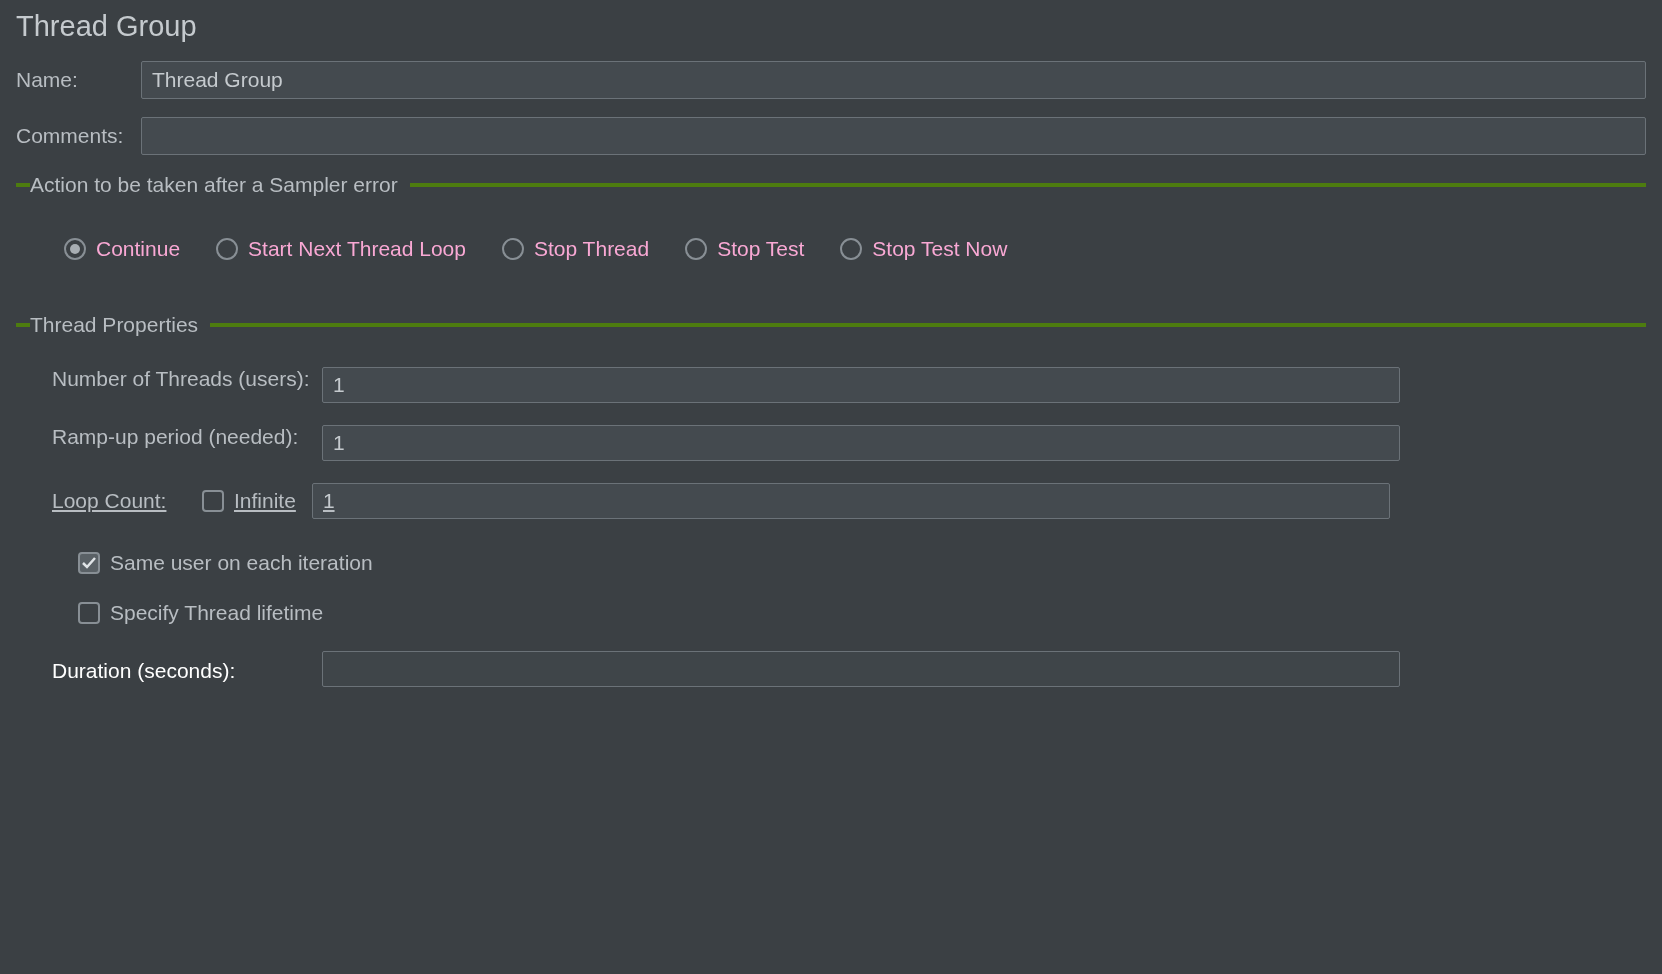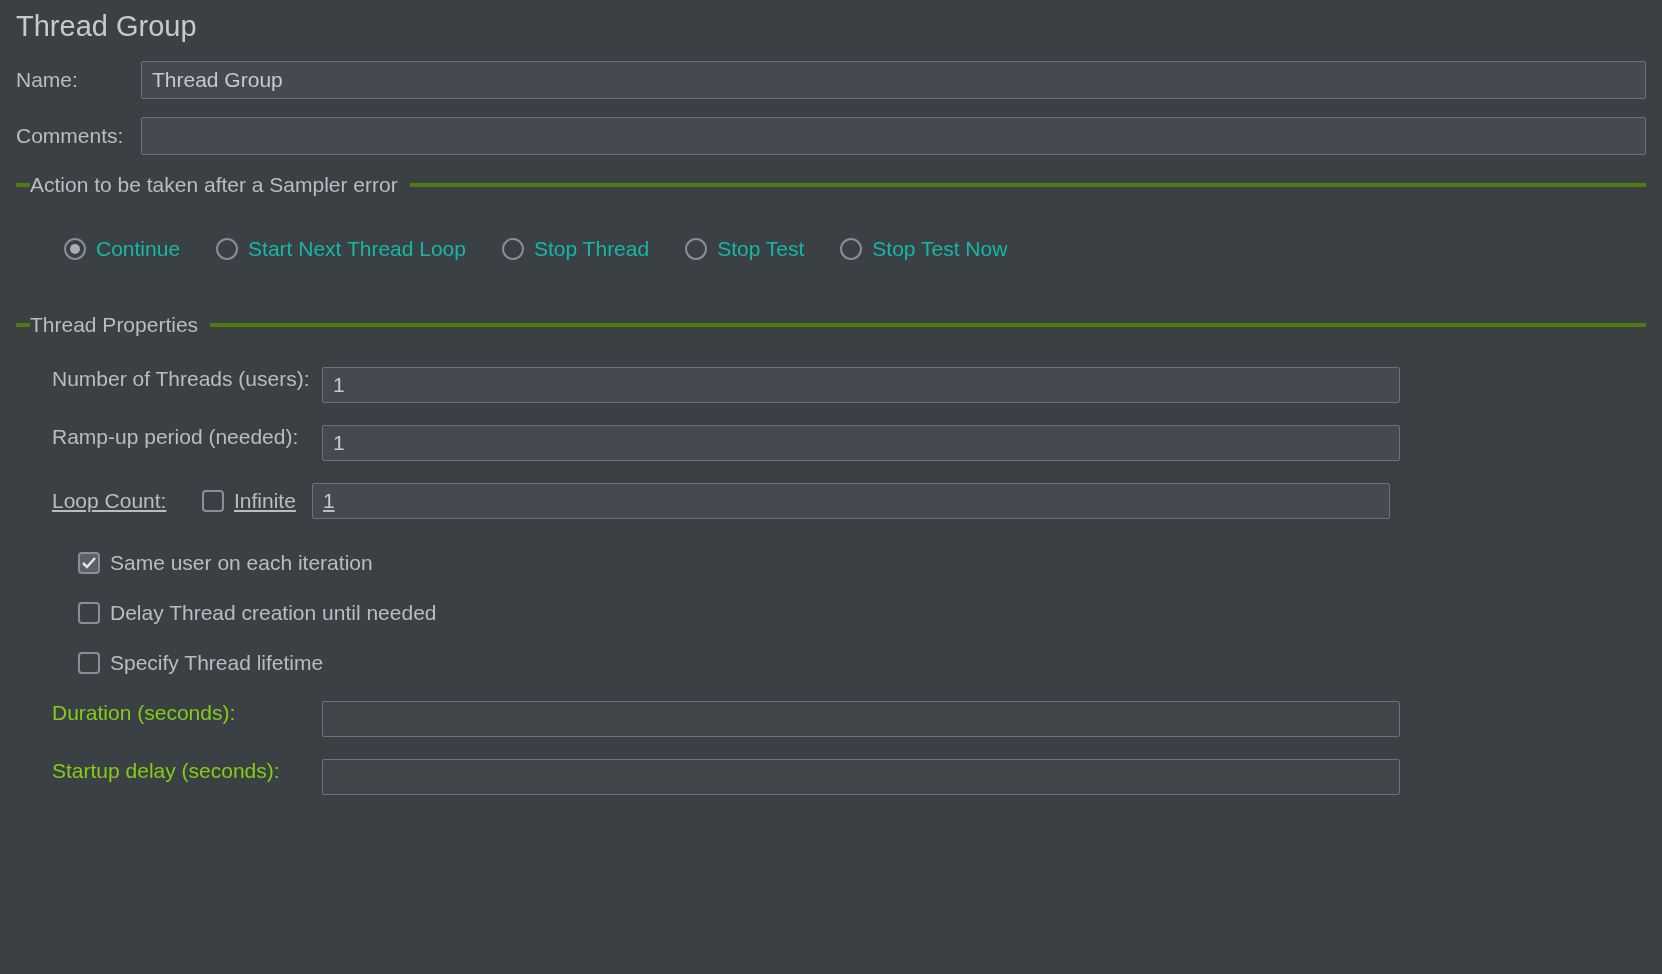--- a/index.html
+++ b/index.html
@@ -83,36 +83,37 @@
     }
     .radio-circle.selected::after {
       content: "";
       width: 10px;
       height: 10px;
       background: #a8aeb3;
       border-radius: 50%;
     }
     .radio-label {
       font-size: 21px;
-      color: #14b8a6;
+      color: #f9a8d4;
     }
     .properties-content {
       padding: 30px 0 0 36px;
     }
     .prop-row {
       display: flex;
       margin-bottom: 22px;
     }
     .prop-label {
       width: 270px;
       font-size: 21px;
       color: #b8bdc2;
     }
     .prop-label.disabled {
-      color: #84cc16;
+      color: #ffffff;
+      margin-top: 8px;
     }
     .prop-input {
       flex: 1;
       max-width: 1078px;
       background: #444a4f;
       border: 1px solid #6b7278;
       border-radius: 2px;
       padding: 6px 10px;
       font-size: 21px;
       color: #c5cace;
@@ -247,38 +248,28 @@
 
     <div class="checkbox-item checkbox-standalone">
       <span class="checkbox checked">
         <svg viewBox="0 0 16 16">
             <path d="M2 8 L6 12 L14 3" stroke="#e0e4e7" stroke-width="2.5" fill="none"></path>
           </svg>
       </span>
       <span class="checkbox-label">Same user on each iteration</span>
     </div>
 
-    <div class="checkbox-item checkbox-standalone">
-      <span class="checkbox">
-        
-      </span>
-      <span class="checkbox-label">Delay Thread creation until needed</span>
-    </div>
 
     <div class="checkbox-item checkbox-standalone">
       <span class="checkbox">
         
       </span>
       <span class="checkbox-label">Specify Thread lifetime</span>
     </div>
 
     <div class="prop-row">
       <label class="prop-label disabled">Duration (seconds):</label>
       <input type="text" class="prop-input disabled" disabled="" value="" style="">
     </div>
 
-    <div class="prop-row">
-      <label class="prop-label disabled">Startup delay (seconds):</label>
-      <input type="text" class="prop-input disabled" disabled="" value="" style="">
-    </div>
 
   </div>
 </fieldset>
 
 </body></html>

